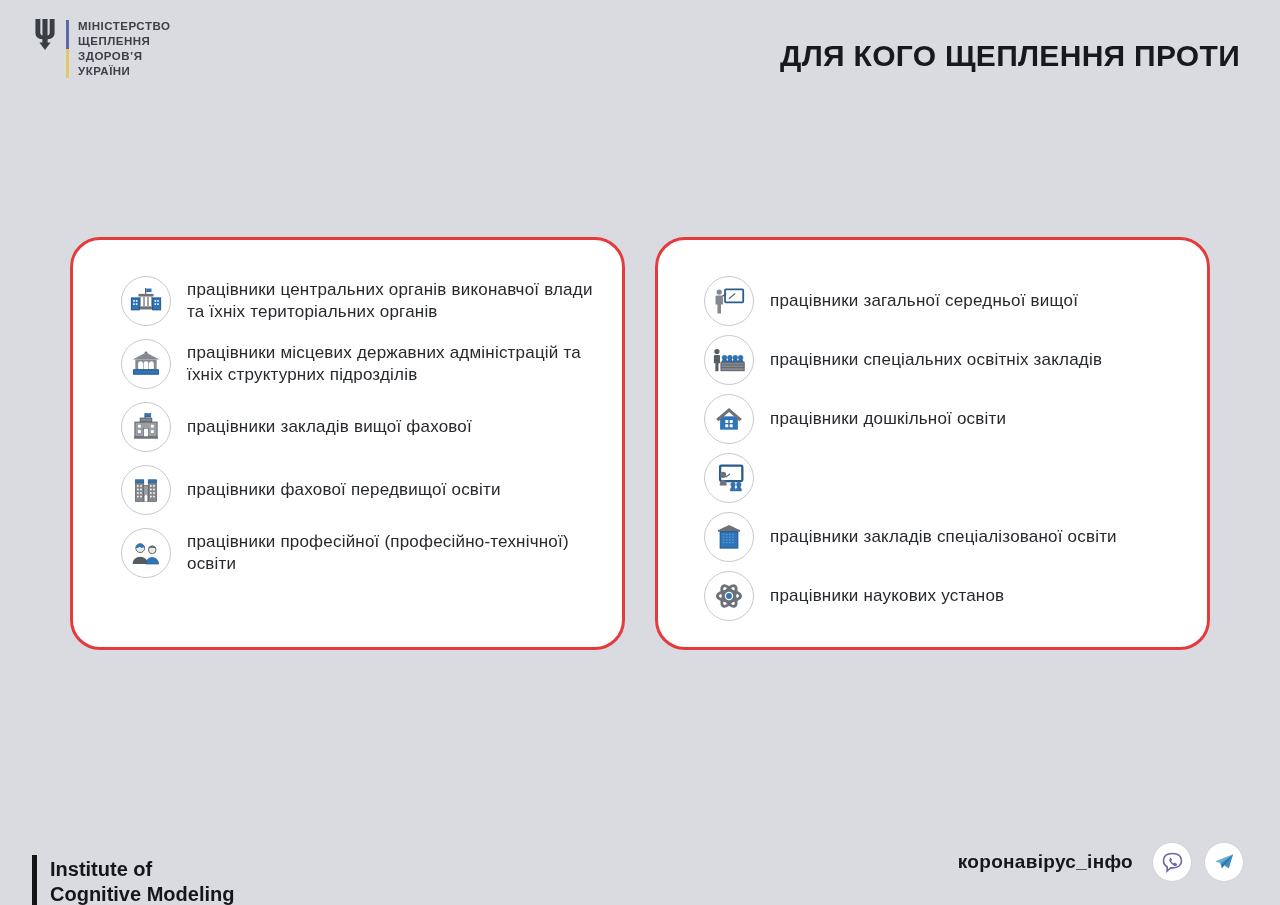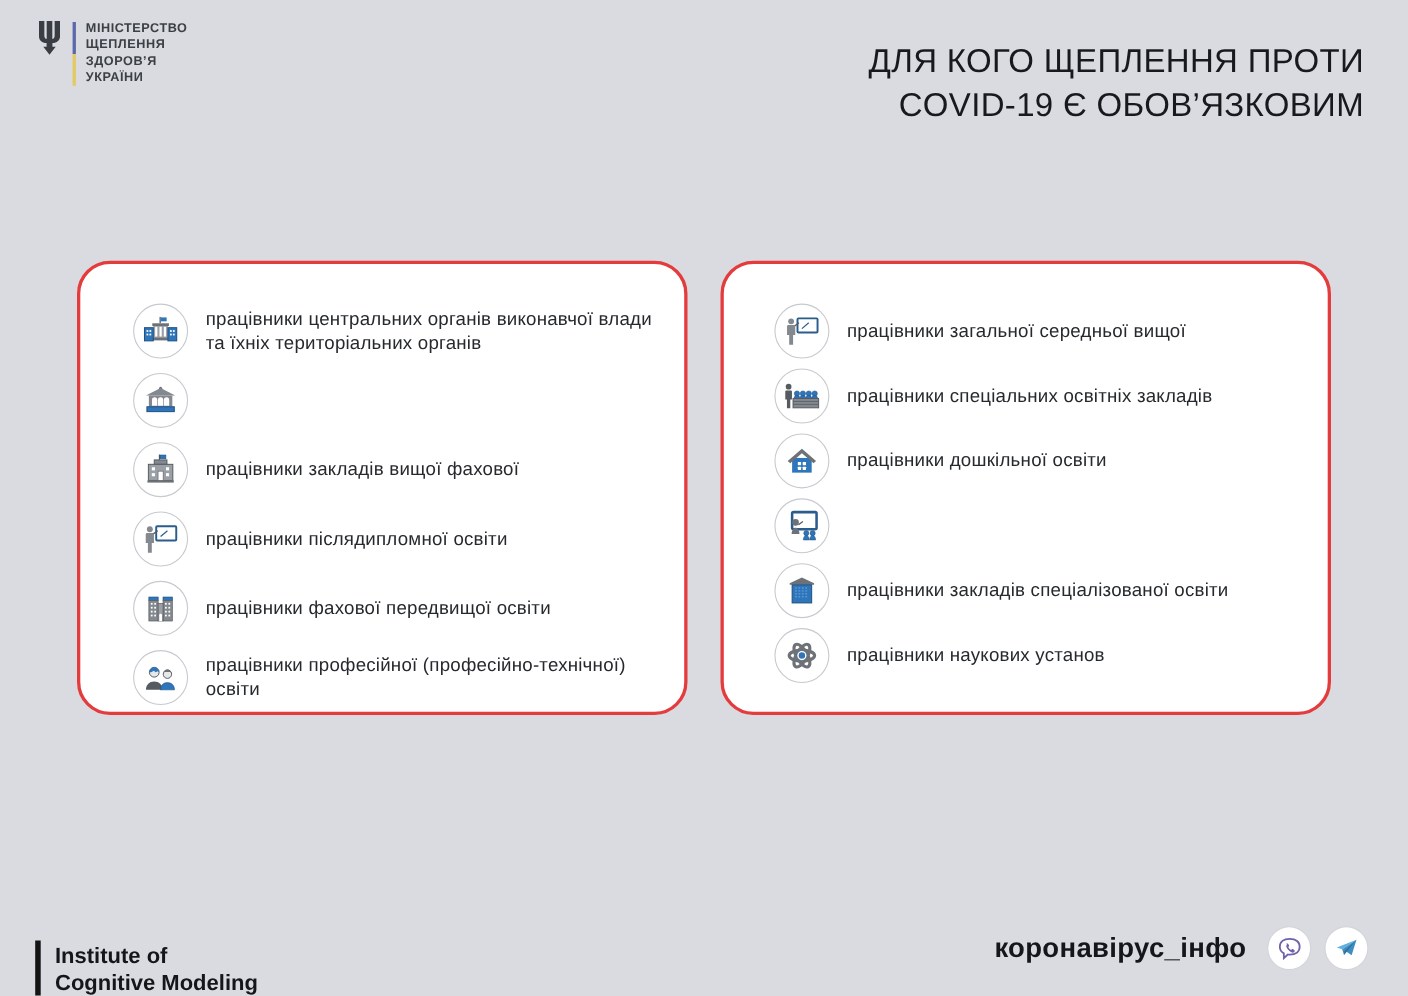--- a/index.html
+++ b/index.html
@@ -9,21 +9,21 @@
     font-family:"Liberation Sans","DejaVu Sans",sans-serif;
     color:#1b1e22;
   }
   
   .logo{position:absolute;left:33px;top:18px;display:flex;align-items:flex-start;gap:9px;}
   .trident svg{display:block;}
   .flag-bar{width:3px;height:58px;margin-top:2px;background:linear-gradient(#5a69a8 0 50%,#e3c964 50% 100%);}
   .ministry-text{font-size:11.5px;font-weight:700;color:#3c4046;line-height:1.3;letter-spacing:.5px;margin-top:1px;}
   .page-title{
     position:absolute;right:40px;top:36px;text-align:right;
-    font-size:30px;font-weight:400;color:#17191d;line-height:1.33;letter-spacing:.3px;
+    font-size:30px;font-weight:700;color:#17191d;line-height:1.33;letter-spacing:.3px;
   }
   
   .cards{position:absolute;left:70px;top:237px;display:flex;gap:30px;}
   .card{
     width:555px;height:413px;box-sizing:border-box;background:#ffffff;
     border:3px solid #e43b3d;border-radius:30px;
     display:flex;flex-direction:column;
   }
   .card-left{padding:36px 26px 0 48px;gap:13px;}
   .card-right{padding:36px 22px 0 46px;gap:9px;}
@@ -32,21 +32,21 @@
     flex:0 0 48px;width:48px;height:48px;border-radius:50%;
     background:#fff;border:1px solid #c6c9ce;
     display:flex;align-items:center;justify-content:center;
   }
   .row-text{font-size:17px;color:#26292d;line-height:1.3;letter-spacing:.2px;}
   
   .institute{position:absolute;left:32px;top:827px;display:flex;gap:13px;align-items:stretch;margin-top:28px;}
   .institute-bar{width:5px;background:#141414;}
   .institute-text{font-size:20px;font-weight:800;color:#141619;line-height:1.27;padding:2px 0;}
   .channel{position:absolute;right:37px;top:843px;display:flex;align-items:center;gap:14px;}
-  .channel-name{font-size:25px;font-weight:800;color:#141619;letter-spacing:.3px;margin-right:6px;text-align:center;}
+  .channel-name{font-size:19px;font-weight:800;color:#141619;letter-spacing:.3px;margin-right:6px;text-align:center;}
   .social-circle{
     width:38px;height:38px;border-radius:50%;background:#fff;
     display:flex;align-items:center;justify-content:center;cursor:pointer;
     box-shadow:0 0 0 1px rgba(0,0,0,0.03);
   }
 </style>
 </head>
 <body>
 
 <div class="logo">
@@ -59,21 +59,20 @@
   <div class="ministry-text">
     <div>МІНІСТЕРСТВО</div>
     <div>ЩЕПЛЕННЯ</div>
     <div>ЗДОРОВ’Я</div>
     <div>УКРАЇНИ</div>
   </div>
 </div>
 
 <div class="page-title">
   <div>ДЛЯ КОГО ЩЕПЛЕННЯ ПРОТИ</div>
-  <div>COVID-19 Є ОБОВ’ЯЗКОВИМ</div>
 </div>
 
 <div class="cards">
 
   <div class="card card-left">
 
     <div class="row">
       <span class="icon-circle">
         <svg width="32" height="28" viewBox="0 0 36 30">
           <rect x="16.9" y="0.5" width="1.3" height="6.5" fill="#565b61"></rect>
@@ -104,52 +103,41 @@
         <svg width="32" height="28" viewBox="0 0 36 30">
           <circle cx="18" cy="2.6" r="1.6" fill="#6d7278"></circle>
           <polygon points="18,2.2 33,10 3,10" fill="#84898f"></polygon>
           <rect x="6" y="10" width="24" height="11.5" fill="#84898f"></rect>
           <path d="M9.2 20.5 v-6 a2.7 2.7 0 0 1 5.4 0 v6 z" fill="#fff"></path>
           <path d="M15.3 20.5 v-6 a2.7 2.7 0 0 1 5.4 0 v6 z" fill="#fff"></path>
           <path d="M21.4 20.5 v-6 a2.7 2.7 0 0 1 5.4 0 v6 z" fill="#fff"></path>
           <rect x="4" y="21.5" width="28" height="5" fill="#2e75ba" stroke="#1d4e7e"></rect>
         </svg>
       </span>
+      <span class="row-text">працівники місцевих державних адміністрацій та їхніх структурних підрозділів</span>
     </div>
 
     <div class="row">
       <span class="icon-circle">
         <svg width="32" height="30" viewBox="0 0 36 32">
           <rect x="16.2" y="0.5" width="1.2" height="5.5" fill="#565b61"></rect>
           <rect x="17.4" y="1" width="6" height="3.8" fill="#2e75ba" stroke="#1d4e7e" stroke-width=".6"></rect>
           <rect x="11.5" y="6" width="13" height="4.5" fill="#84898f" stroke="#565b61"></rect>
           <rect x="5.5" y="10.5" width="25" height="16.5" fill="#9aa0a6" stroke="#565b61"></rect>
           <rect x="9" y="13.5" width="3.2" height="3.2" fill="#fff"></rect>
           <rect x="23.5" y="13.5" width="3.2" height="3.2" fill="#fff"></rect>
           <rect x="9" y="19.5" width="3.2" height="3.2" fill="#fff"></rect>
           <rect x="23.5" y="19.5" width="3.2" height="3.2" fill="#fff"></rect>
           <rect x="15.4" y="17.5" width="5.2" height="9.5" fill="#fff" stroke="#565b61" stroke-width=".6"></rect>
           <rect x="4.5" y="27" width="27" height="2.2" fill="#6d7278"></rect>
         </svg>
       </span>
       <span class="row-text">працівники закладів вищої фахової</span>
     </div>
 
-    <div class="row">
-      <span class="icon-circle">
-        <svg width="32" height="30" viewBox="0 0 36 32">
-          <rect x="13.5" y="3" width="20.5" height="14.5" rx="1" fill="#fff" stroke="#2a5d8c" stroke-width="2"></rect>
-          <line x1="18" y1="13.5" x2="25" y2="7.5" stroke="#2a5d8c" stroke-width="1.2"></line>
-          <circle cx="7" cy="6" r="3" fill="#84898f"></circle>
-          <line x1="9.5" y1="11.5" x2="15" y2="7.5" stroke="#565b61" stroke-width="1.4"></line>
-          <path d="M4.2 9.8 h5.6 c.8 0 1.4.6 1.4 1.4 v8.8 h-2.2 v10 h-4 v-10 H2.8 v-8.8 c0-.8.6-1.4 1.4-1.4z" fill="#84898f"></path>
-        </svg>
-      </span>
-      <span class="row-text">працівники післядипломної освіти</span>
-    </div>
 
     <div class="row">
       <span class="icon-circle">
         <svg width="32" height="30" viewBox="0 0 36 32">
           <rect x="6" y="4.5" width="9.5" height="3.5" fill="#2e75ba" stroke="#1d4e7e" stroke-width=".7"></rect>
           <rect x="20.5" y="4.5" width="9.5" height="3.5" fill="#2e75ba" stroke="#1d4e7e" stroke-width=".7"></rect>
           <rect x="6" y="8" width="9.5" height="21" fill="#84898f" stroke="#565b61" stroke-width=".7"></rect>
           <rect x="20.5" y="8" width="9.5" height="21" fill="#84898f" stroke="#565b61" stroke-width=".7"></rect>
           <rect x="15.5" y="11" width="5" height="18" fill="#9aa0a6" stroke="#565b61" stroke-width=".7"></rect>
           <path d="M16.6 29 v-6 a1.4 1.4 0 0 1 2.8 0 v6 z" fill="#fff"></path>

